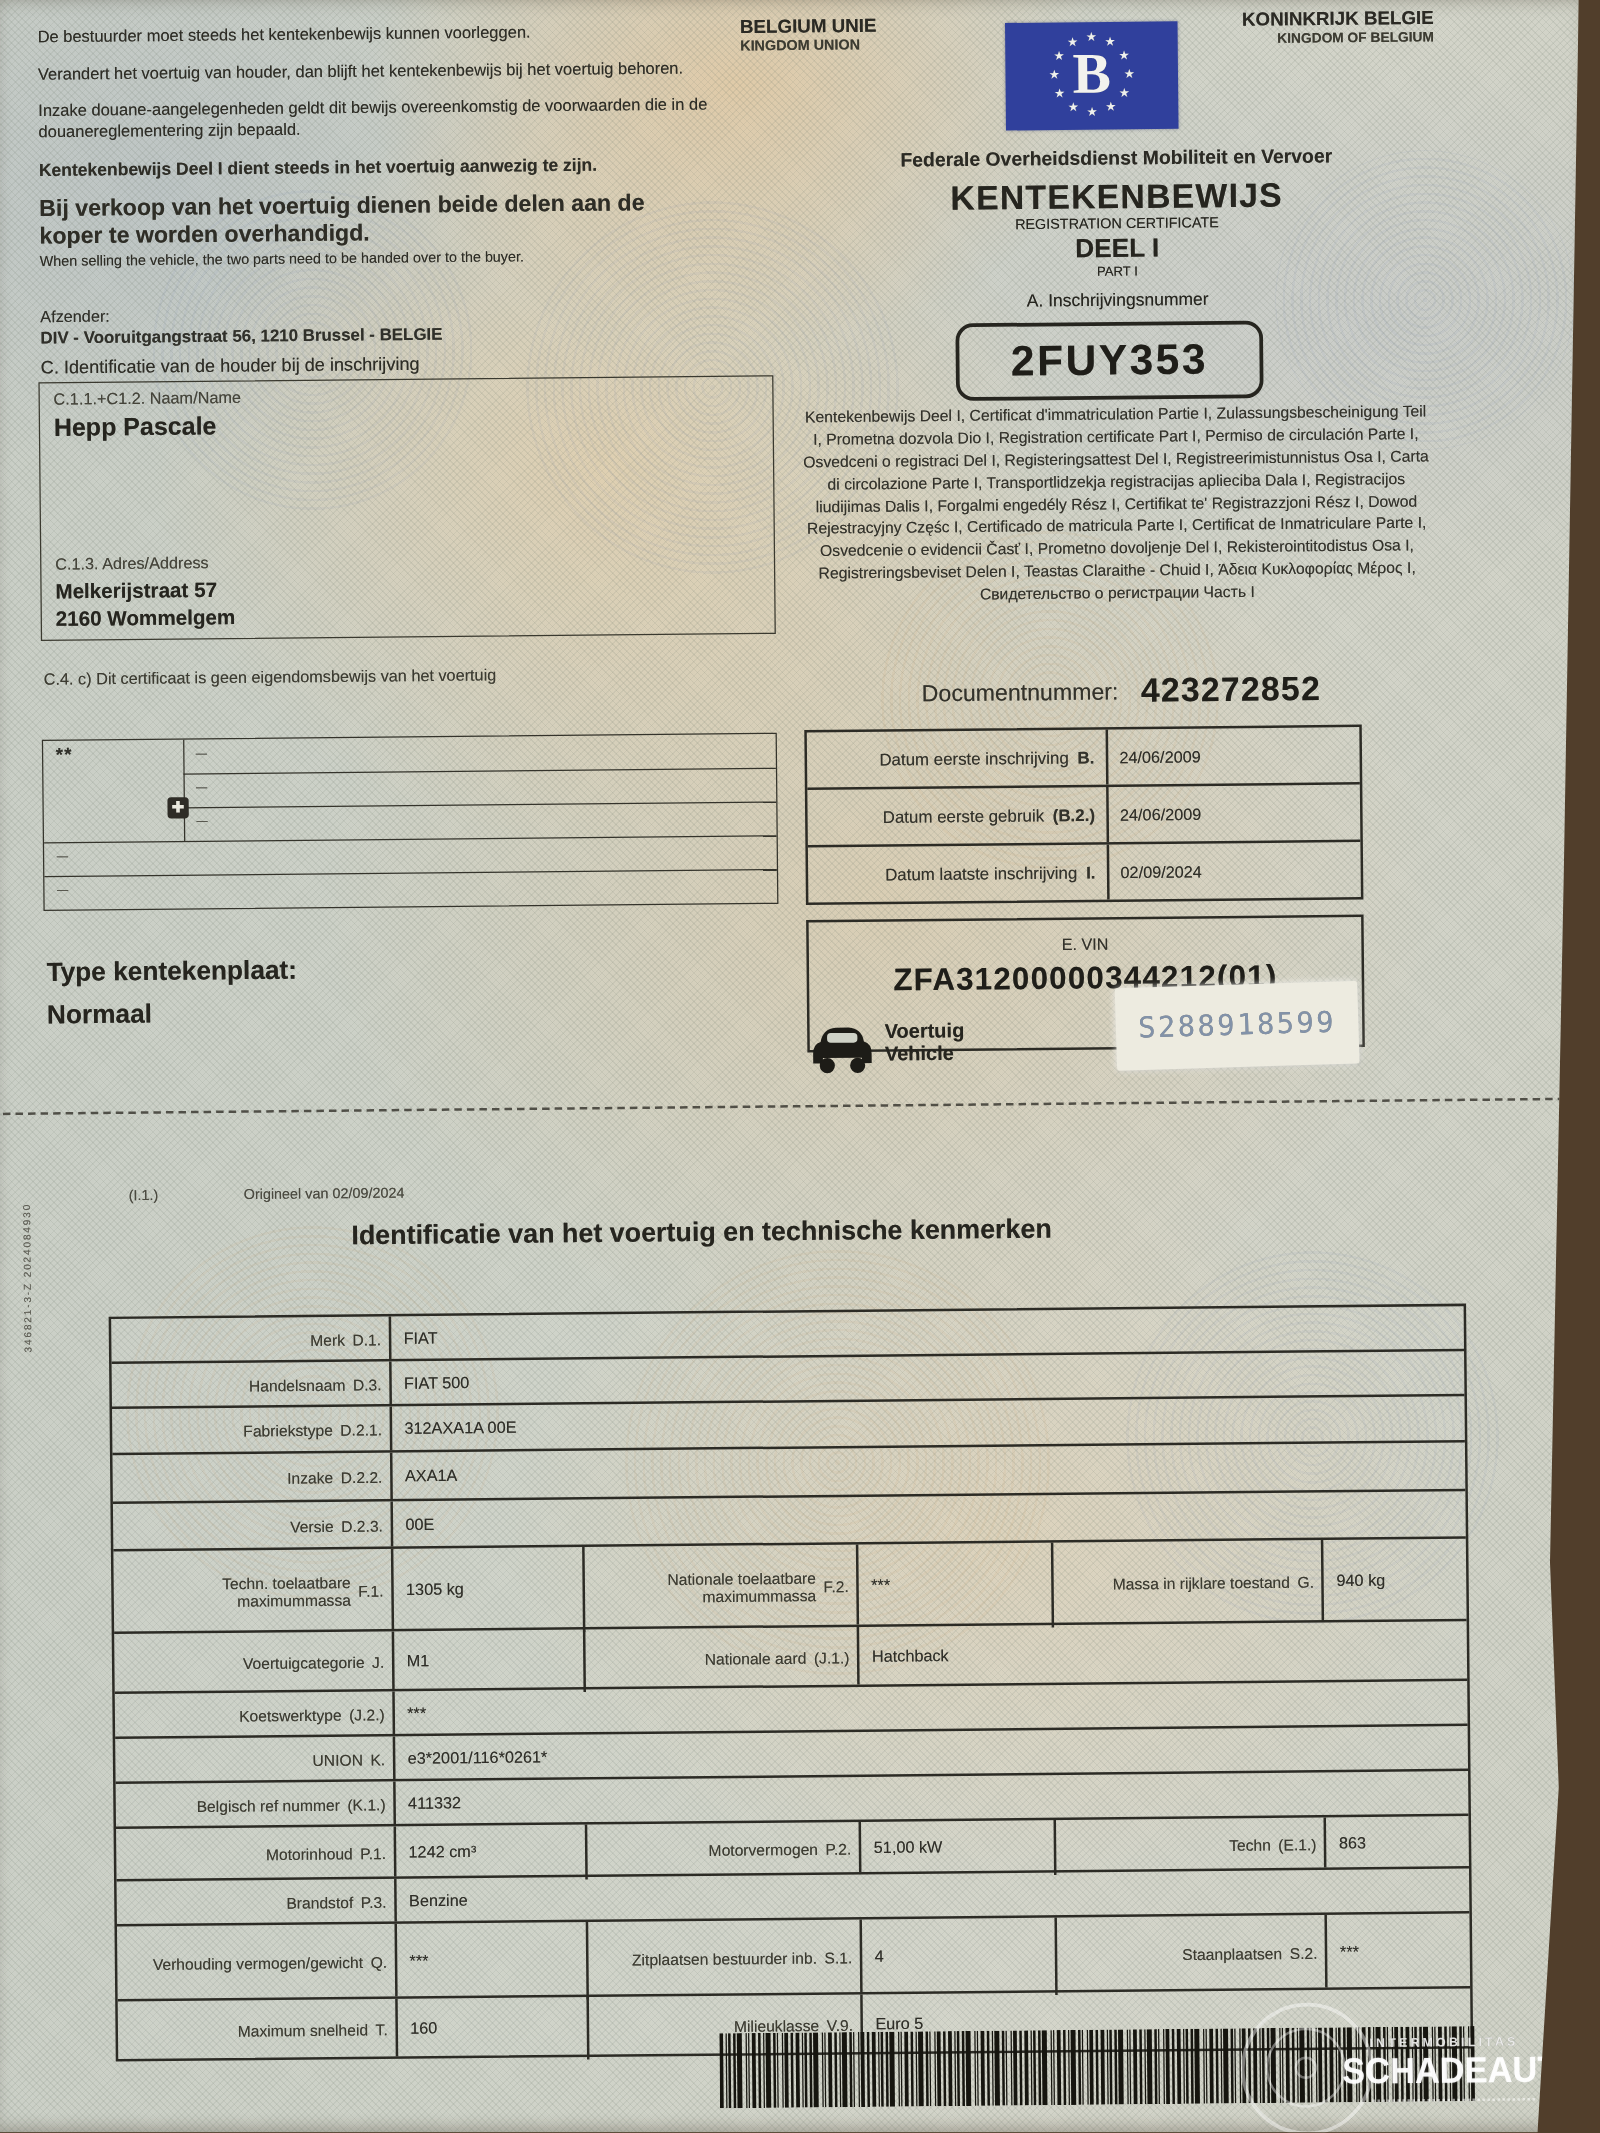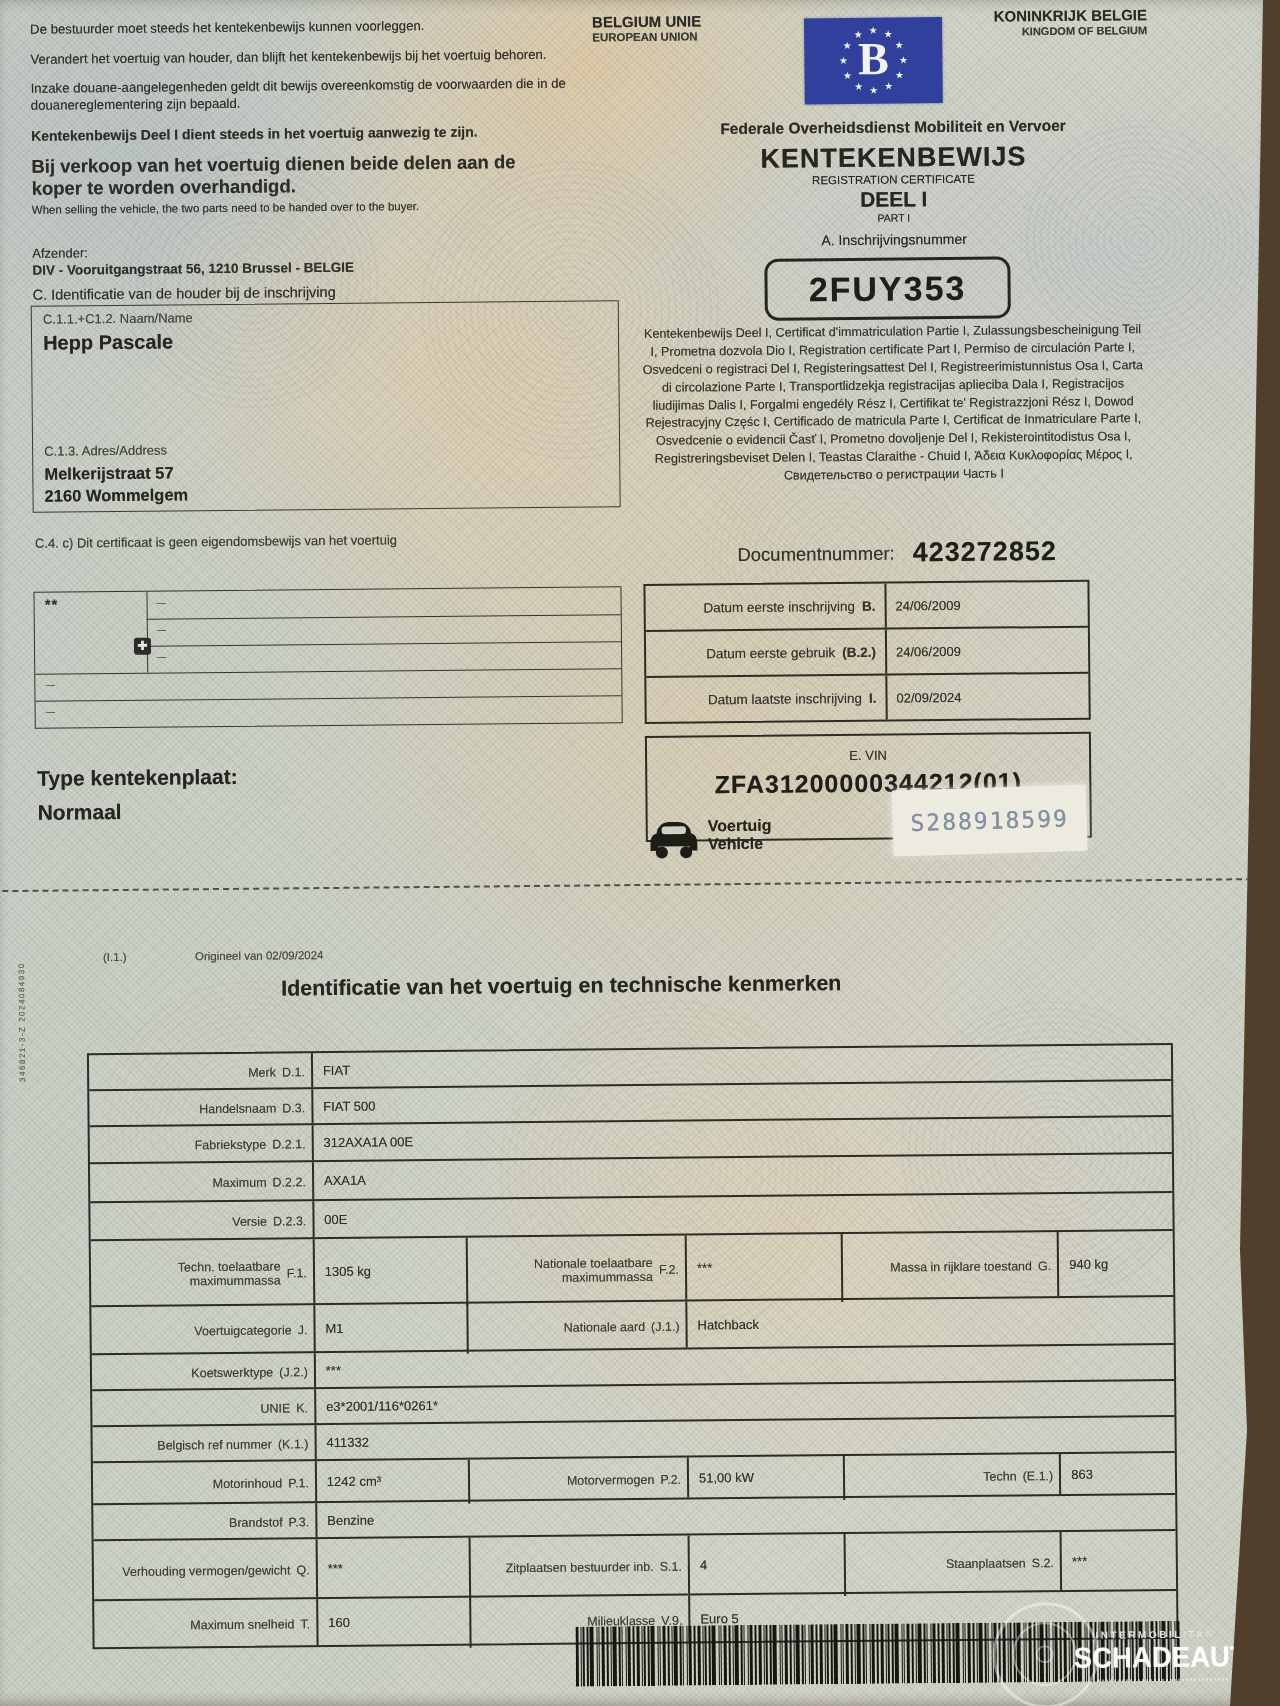--- a/index.html
+++ b/index.html
@@ -187,21 +187,21 @@
       <div class="dash" style="left:10px;top:114px;">—</div>
     </div>
 
     <div class="abs plate-type">
       <div>Type kentekenplaat:</div>
       <div>Normaal</div>
     </div>
 
     <div class="abs eu-h">
       <div>BELGIUM UNIE</div>
-      <div class="sub">EUROPEAN UNION</div>
+      <div class="sub">KINGDOM UNION</div>
     </div>
     <div class="abs kb-h">
       <div>KONINKRIJK BELGIE</div>
       <div class="sub">KINGDOM OF BELGIUM</div>
     </div>
 
     <div class="abs flag" id="flag">
       <div class="bletter">B</div>
     <span class="star" style="left: 64px; top: 8px;">★</span>
         <span class="star" style="left: 79px; top: 12.0192px;">★</span>
@@ -308,21 +308,21 @@
       </div>
       <div class="trow" style="height:35px;">
         <div class="tc lbl">
             <span>Fabriekstype</span>
             <span>D.2.1.</span>
           </div>
         <div class="tc val sp5">312AXA1A 00E</div>
       </div>
       <div class="trow" style="height:37px;">
         <div class="tc lbl">
-            <span>Maximum</span>
+            <span>Inzake</span>
             <span>D.2.2.</span>
           </div>
         <div class="tc val sp5">AXA1A</div>
       </div>
       <div class="trow" style="height:36px;">
         <div class="tc lbl">
             <span>Versie</span>
             <span>D.2.3.</span>
           </div>
         <div class="tc val sp5">00E</div>
@@ -358,21 +358,21 @@
       </div>
       <div class="trow" style="height:34px;">
         <div class="tc lbl">
             <span>Koetswerktype</span>
             <span>(J.2.)</span>
           </div>
         <div class="tc val sp5">***</div>
       </div>
       <div class="trow" style="height:34px;">
         <div class="tc lbl">
-            <span>UNIE</span>
+            <span>UNION</span>
             <span>K.</span>
           </div>
         <div class="tc val sp5">e3*2001/116*0261*</div>
       </div>
       <div class="trow" style="height:34px;">
         <div class="tc lbl">
             <span>Belgisch ref nummer</span>
             <span>(K.1.)</span>
           </div>
         <div class="tc val sp5">411332</div>

